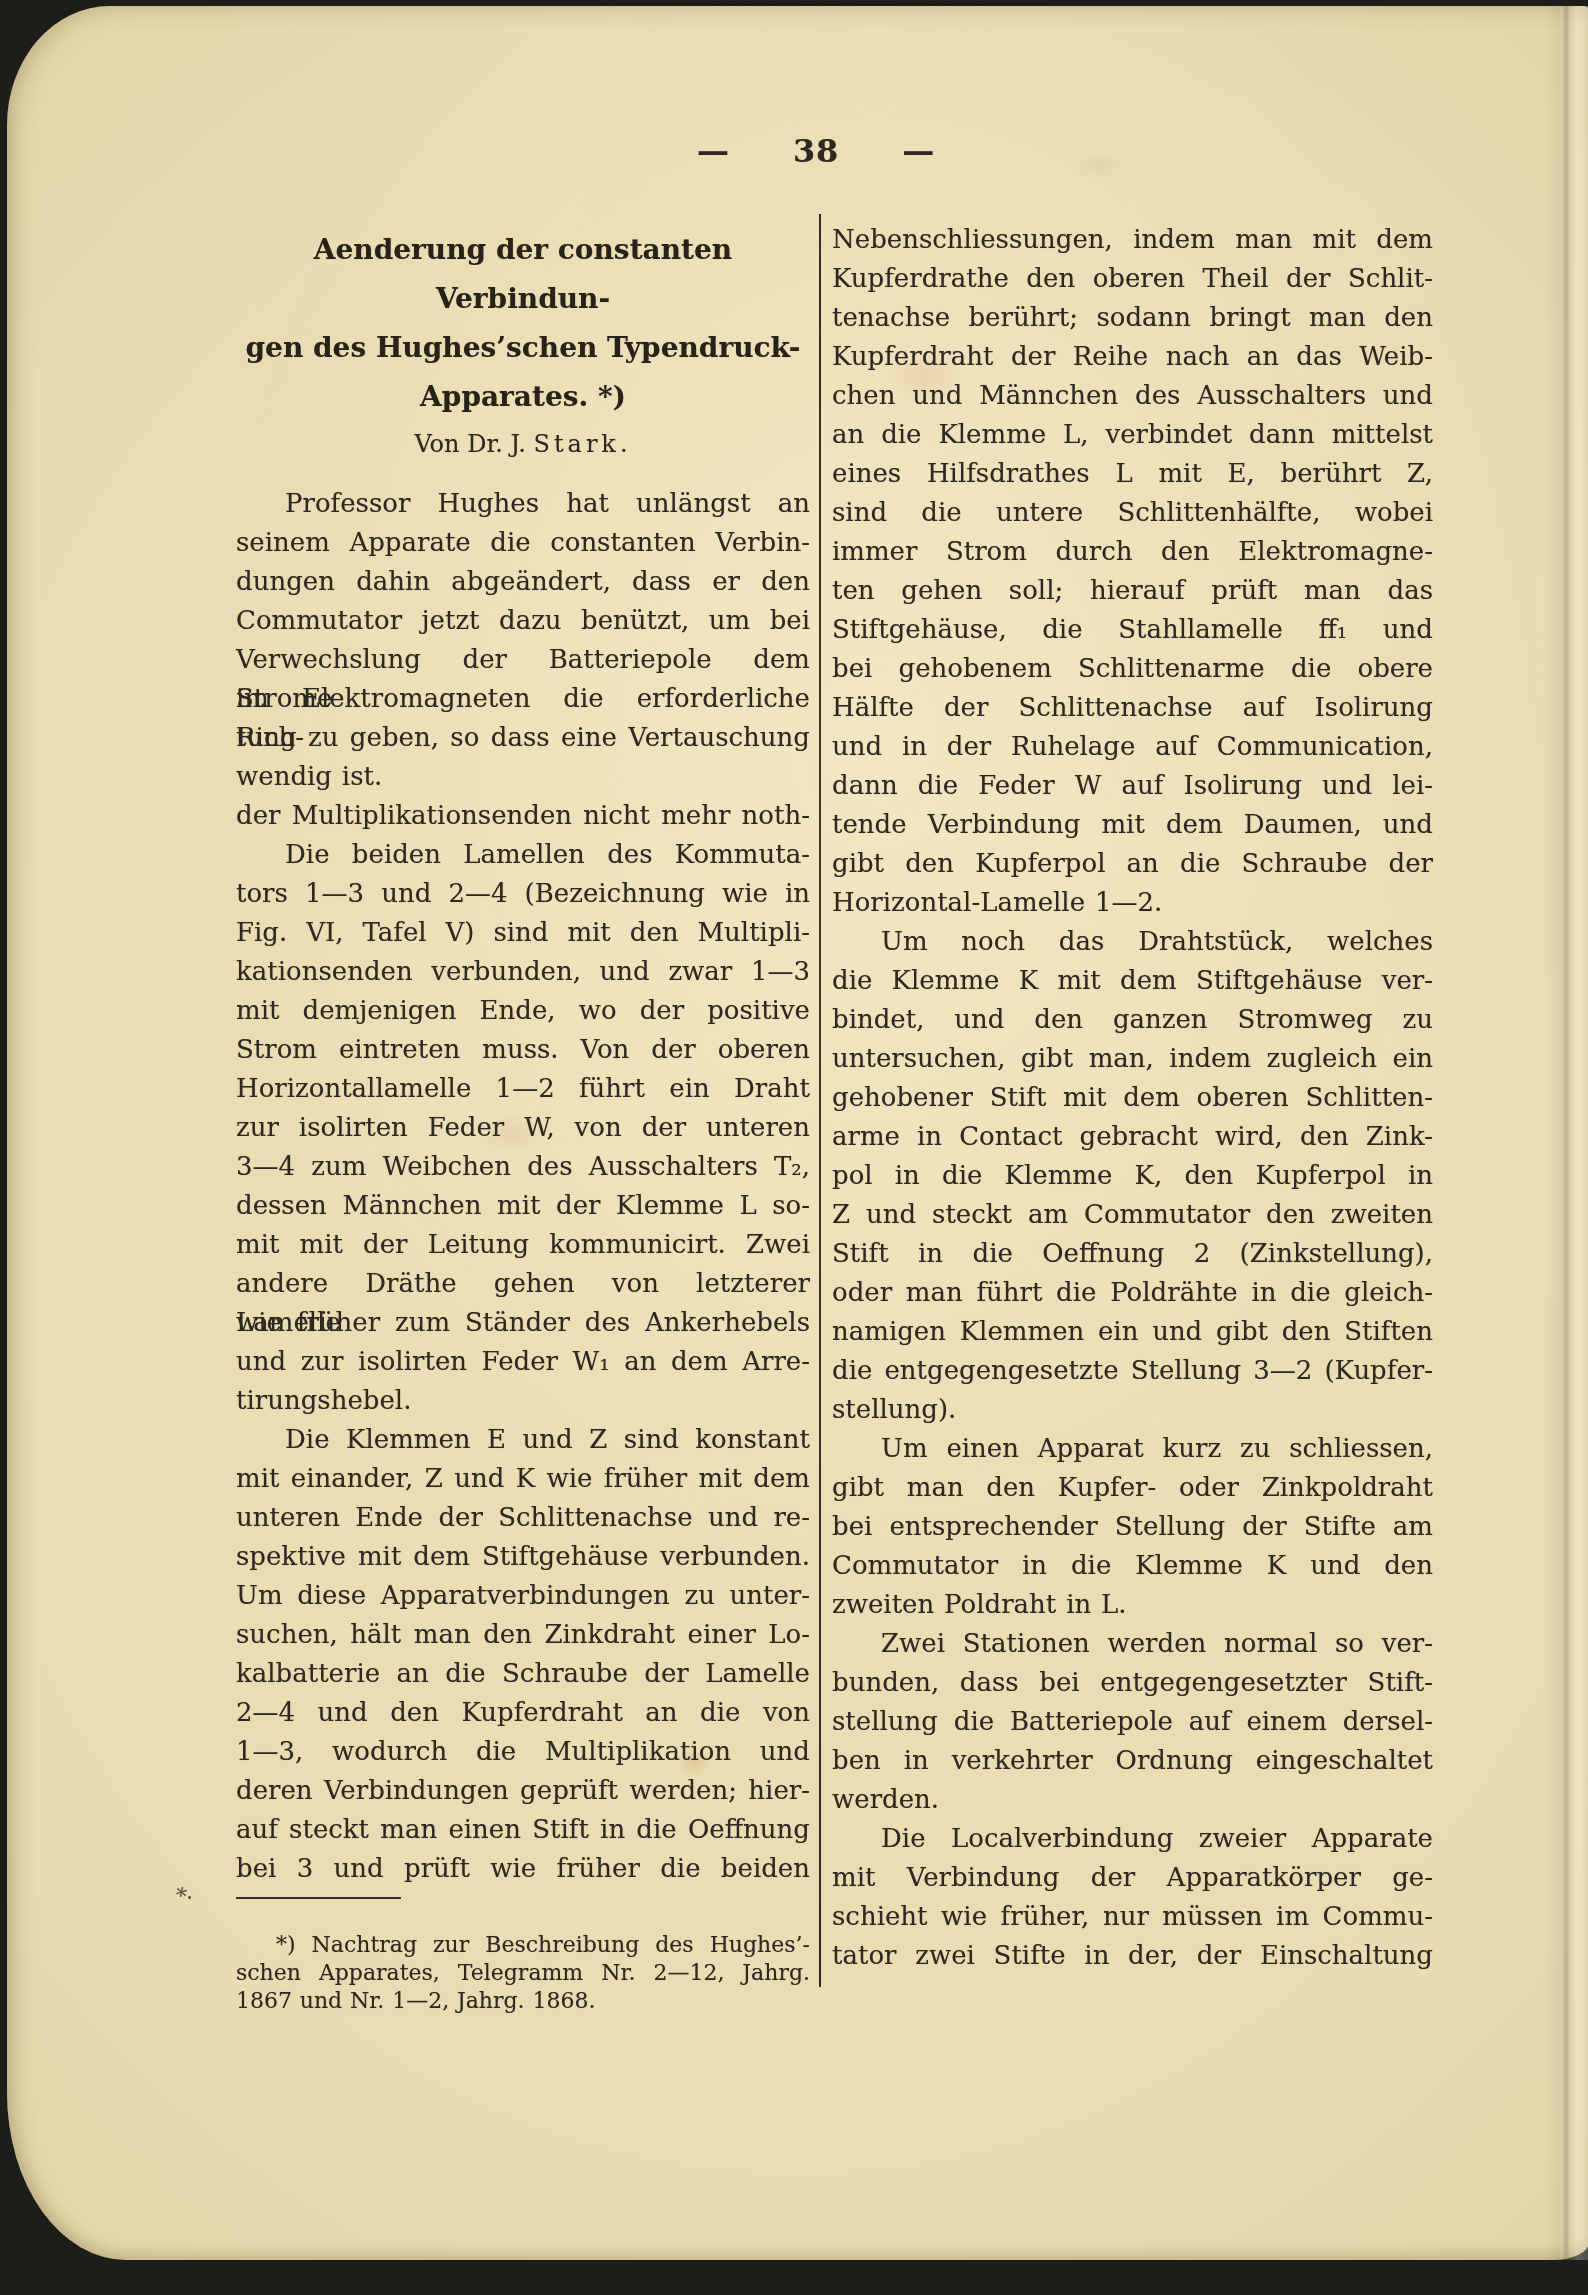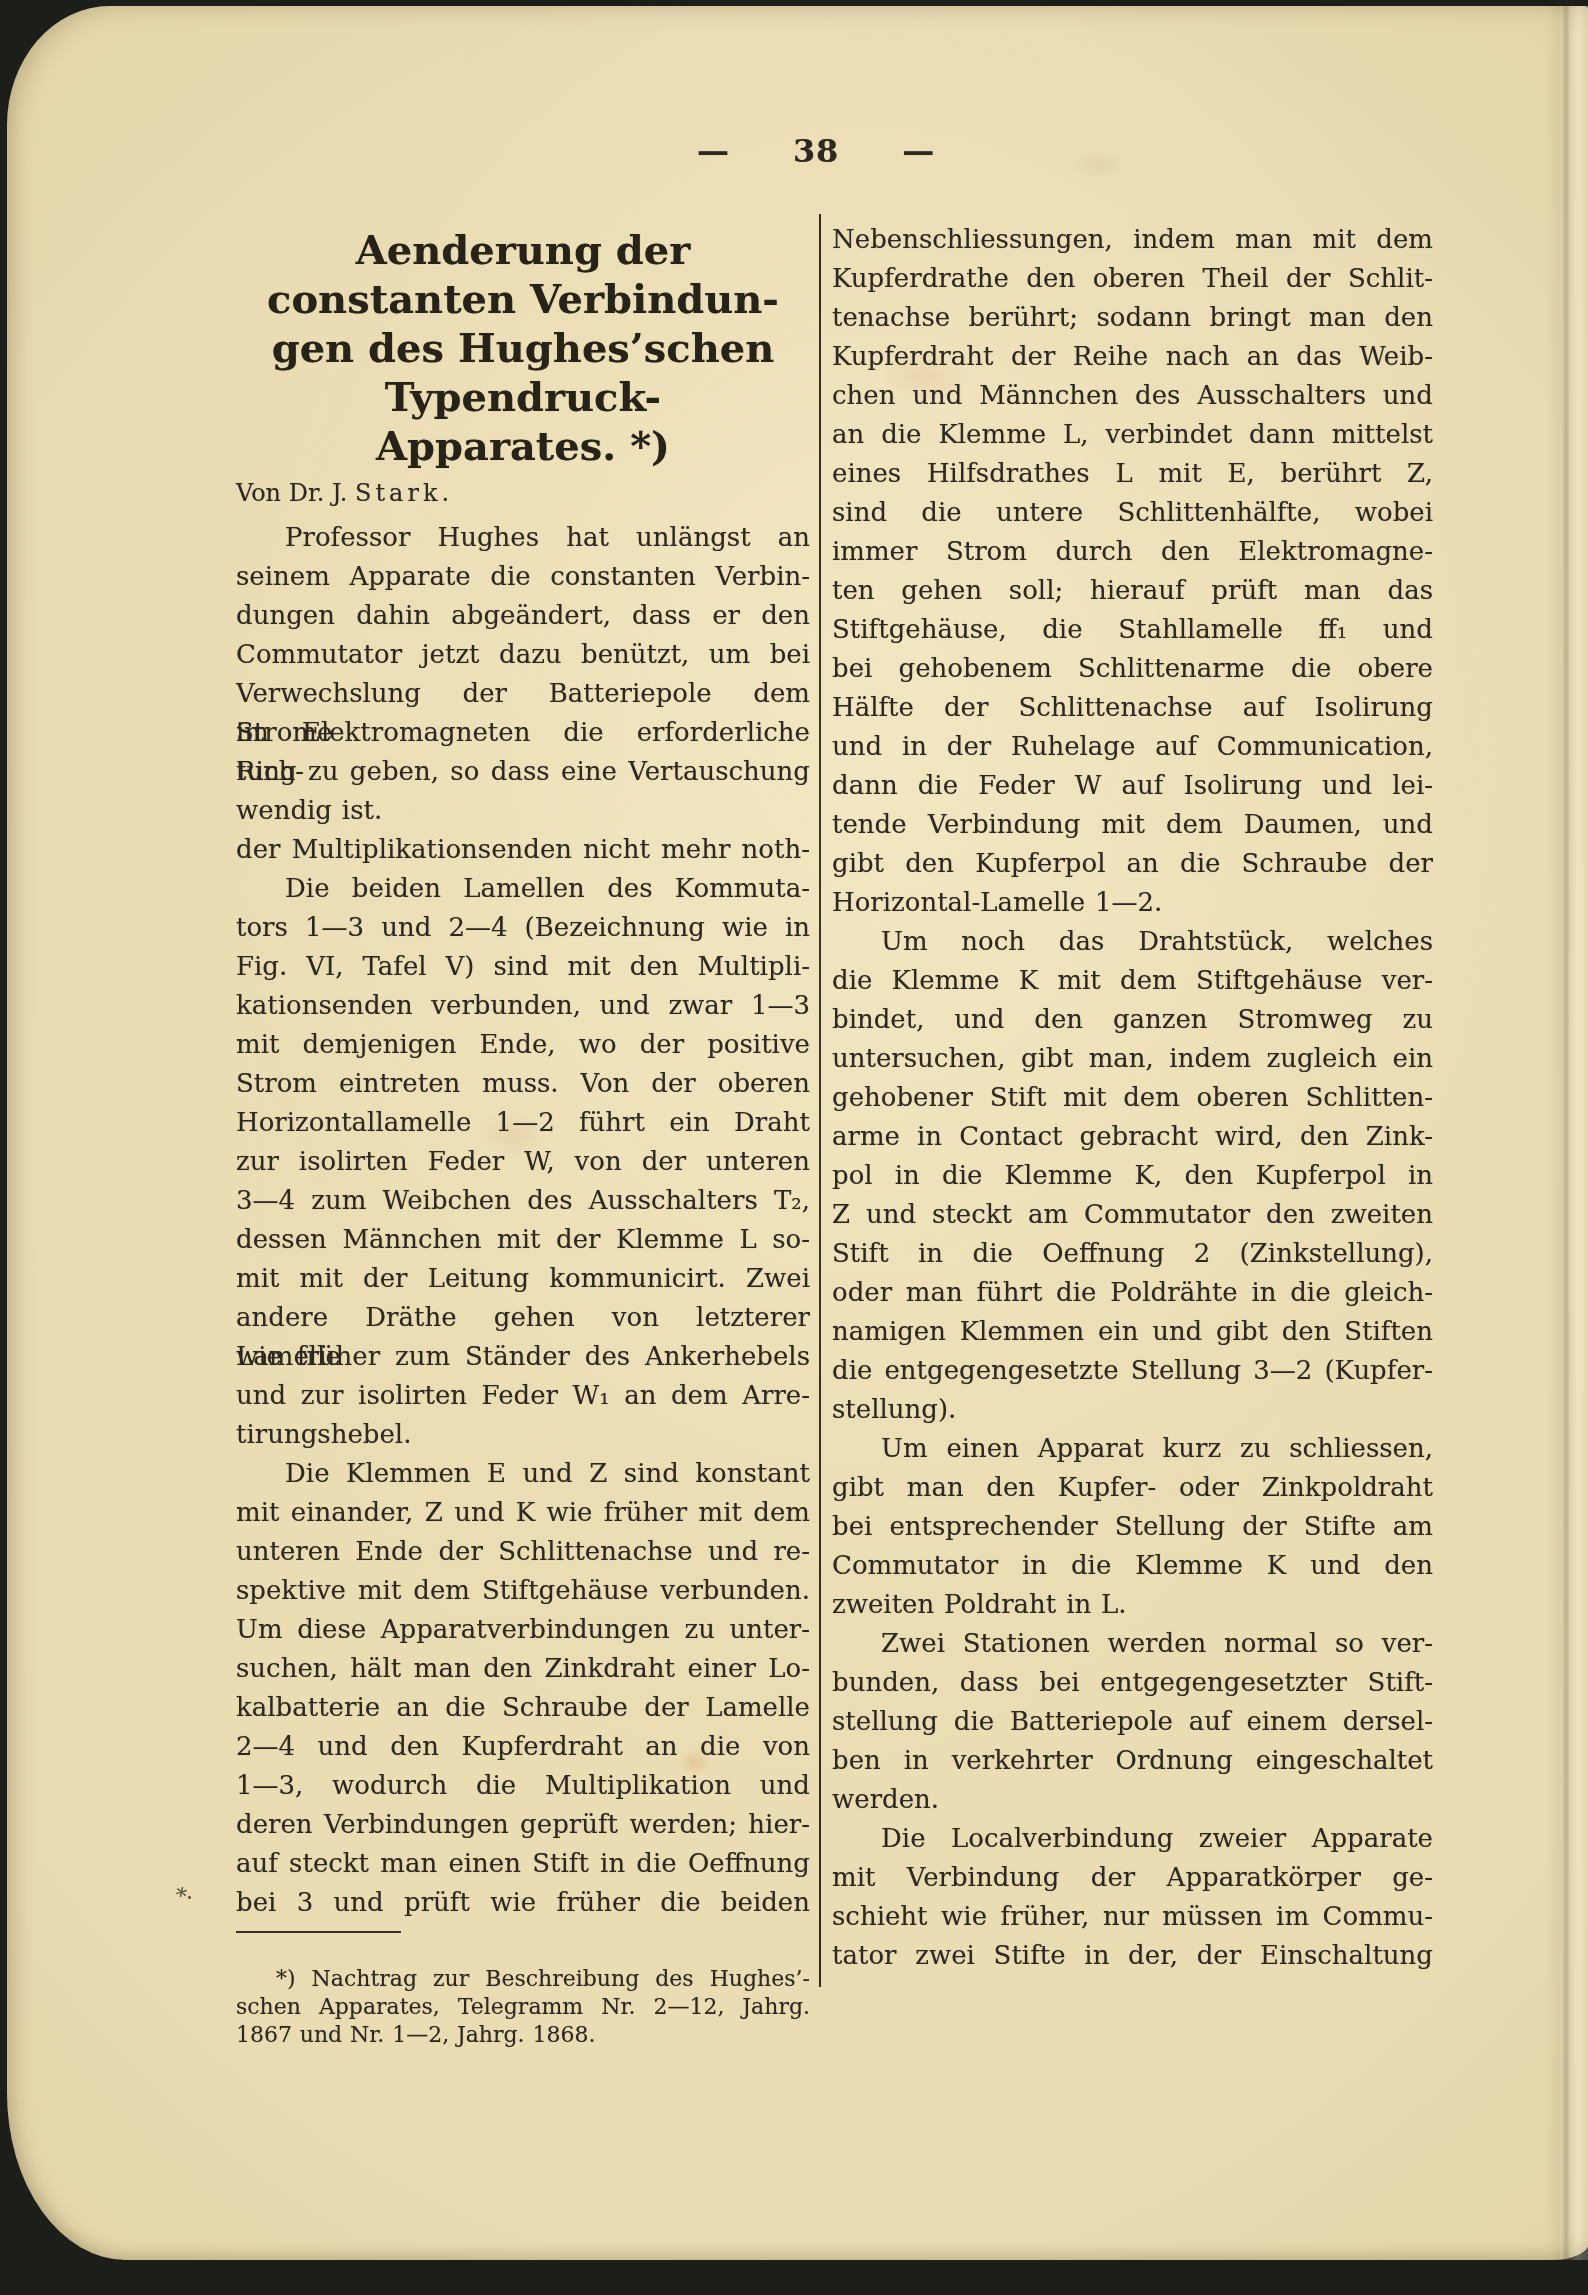--- a/index.html
+++ b/index.html
@@ -40,25 +40,25 @@
     position:absolute;left:697px;top:132px;width:238px;
     display:flex;justify-content:space-between;align-items:center;
     font-size:32px;font-weight:bold;letter-spacing:0.8px;
   }
 
   .col{position:absolute;}
   .col.left{left:236px;top:225px;width:574px;}
   .col.right{left:832px;top:220px;width:601px;}
 
   .heading{
-    text-align:center;font-weight:bold;font-size:40px;line-height:49px;
+    text-align:center;font-weight:bold;font-size:28px;line-height:49px;
     letter-spacing:0px;color:#282319;
   }
   .byline{
-    text-align:left;font-size:24px;line-height:37px;margin-top:4.8px;margin-bottom:6px;
+    text-align:center;font-size:24px;line-height:37px;margin-top:4.8px;margin-bottom:21px;
   }
   .byline .spaced{letter-spacing:4px;}
 
   .body{font-size:26px;word-spacing:1.6px;}
   .line{
     line-height:39px;height:39px;white-space:normal;
     text-align:justify;text-align-last:justify;
   }
   .line.endline{text-align-last:left;}
   .line.indent{text-indent:49px;}

